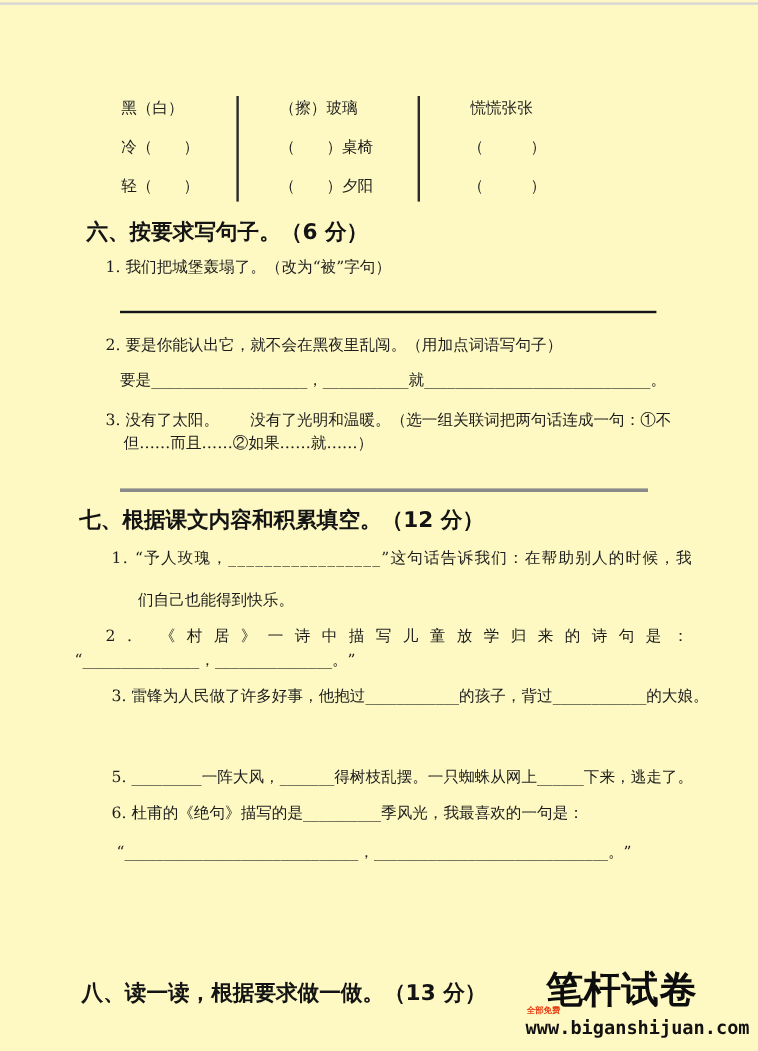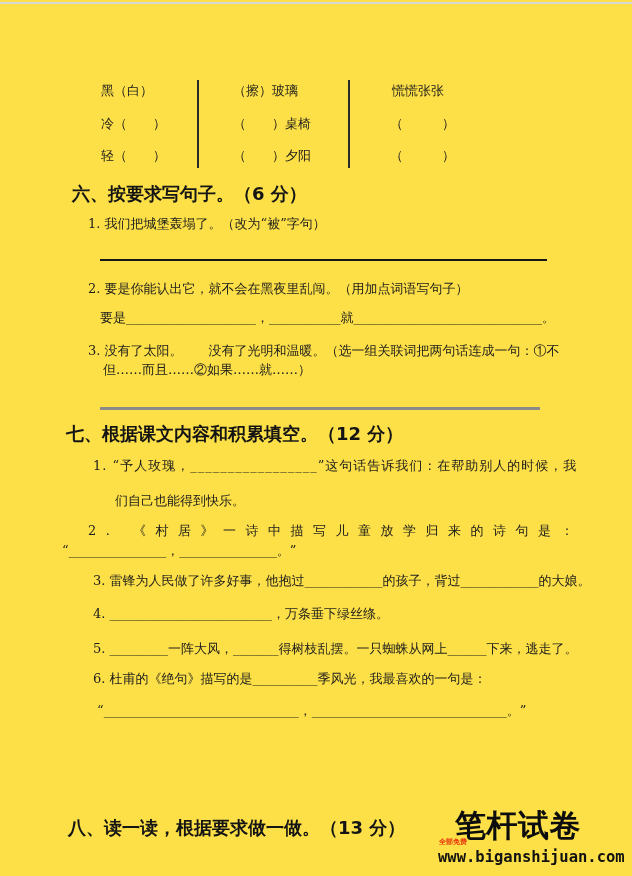--- a/index.html
+++ b/index.html
@@ -1,18 +1,18 @@
 <!DOCTYPE html>
 <html><head>
 <meta charset="utf-8">
 <style>
   html,body{margin:0;padding:0;}
   body{width:632px;height:876px;background:#ffffff;position:relative;overflow:hidden;
        font-family:"DejaVu Serif","Liberation Serif",serif;}
-  .page{position:absolute;inset:0;background:#fde047;}
+  .page{position:absolute;inset:0;background:#fef9c3;}
   .ln{position:absolute;font-size:13px;line-height:20px;color:#1c1c1c;white-space:nowrap;}
   .hd{font-family:"DejaVu Sans","Liberation Sans",sans-serif;font-weight:bold;font-size:18px;color:#141414;}
   .sp{letter-spacing:9.5px;}
   .jl{letter-spacing:1px;}
   .topline{position:absolute;left:0;top:2px;width:632px;height:2px;background:#d6d6d6;}
   .vdiv{position:absolute;width:2px;background:#2a2a2a;}
   .ansline{position:absolute;height:0;border-top:2px solid #151515;}
   .graydiv{position:absolute;height:3px;background:#8a8a8a;}
   .brand{position:absolute;left:455px;top:808px;font-family:"DejaVu Sans","Liberation Sans",sans-serif;
          font-weight:900;font-size:31px;line-height:34px;color:#0d0d0d;letter-spacing:0.5px;white-space:nowrap;}
@@ -51,21 +51,20 @@
   <div class="ln" style="left:88px;top:341px;">3. 没有了太阳。　　没有了光明和温暖。（选一组关联词把两句话连成一句：①不</div>
   <div class="ln" style="left:103px;top:360px;">但……而且……②如果……就……）</div>
   <div class="graydiv" style="left:100px;top:407px;width:440px;"></div>
 
   <div class="ln hd" style="left:66px;top:424px;">七、根据课文内容和积累填空。（12 分）</div>
   <div class="ln jl" style="left:93px;top:456px;">1. “予人玫瑰，_________________”这句话告诉我们：在帮助别人的时候，我</div>
   <div class="ln" style="left:115px;top:491px;text-align:right;">们自己也能得到快乐。</div>
   <div class="ln sp" style="left:88px;top:521px;">2. 《村居》一诗中描写儿童放学归来的诗句是：</div>
   <div class="ln" style="left:62px;top:541px;">“_______________，_______________。”</div>
   <div class="ln" style="left:93px;top:571px;">3. 雷锋为人民做了许多好事，他抱过____________的孩子，背过____________的大娘。</div>
-  <div class="ln" style="left:93px;top:604px;">4. _________________________，万条垂下绿丝绦。</div>
   <div class="ln" style="left:93px;top:639px;">5. _________一阵大风，_______得树枝乱摆。一只蜘蛛从网上______下来，逃走了。</div>
   <div class="ln" style="left:93px;top:669px;">6. 杜甫的《绝句》描写的是__________季风光，我最喜欢的一句是：</div>
   <div class="ln" style="left:97px;top:701px;">“______________________________，______________________________。”</div>
 
   <div class="ln hd" style="left:68px;top:818px;">八、读一读，根据要求做一做。（13 分）</div>
 
   <div class="brand">笔杆试卷</div>
   <div class="tagline">全部免费</div>
   <div class="wurl">www.biganshijuan.com</div>
 

